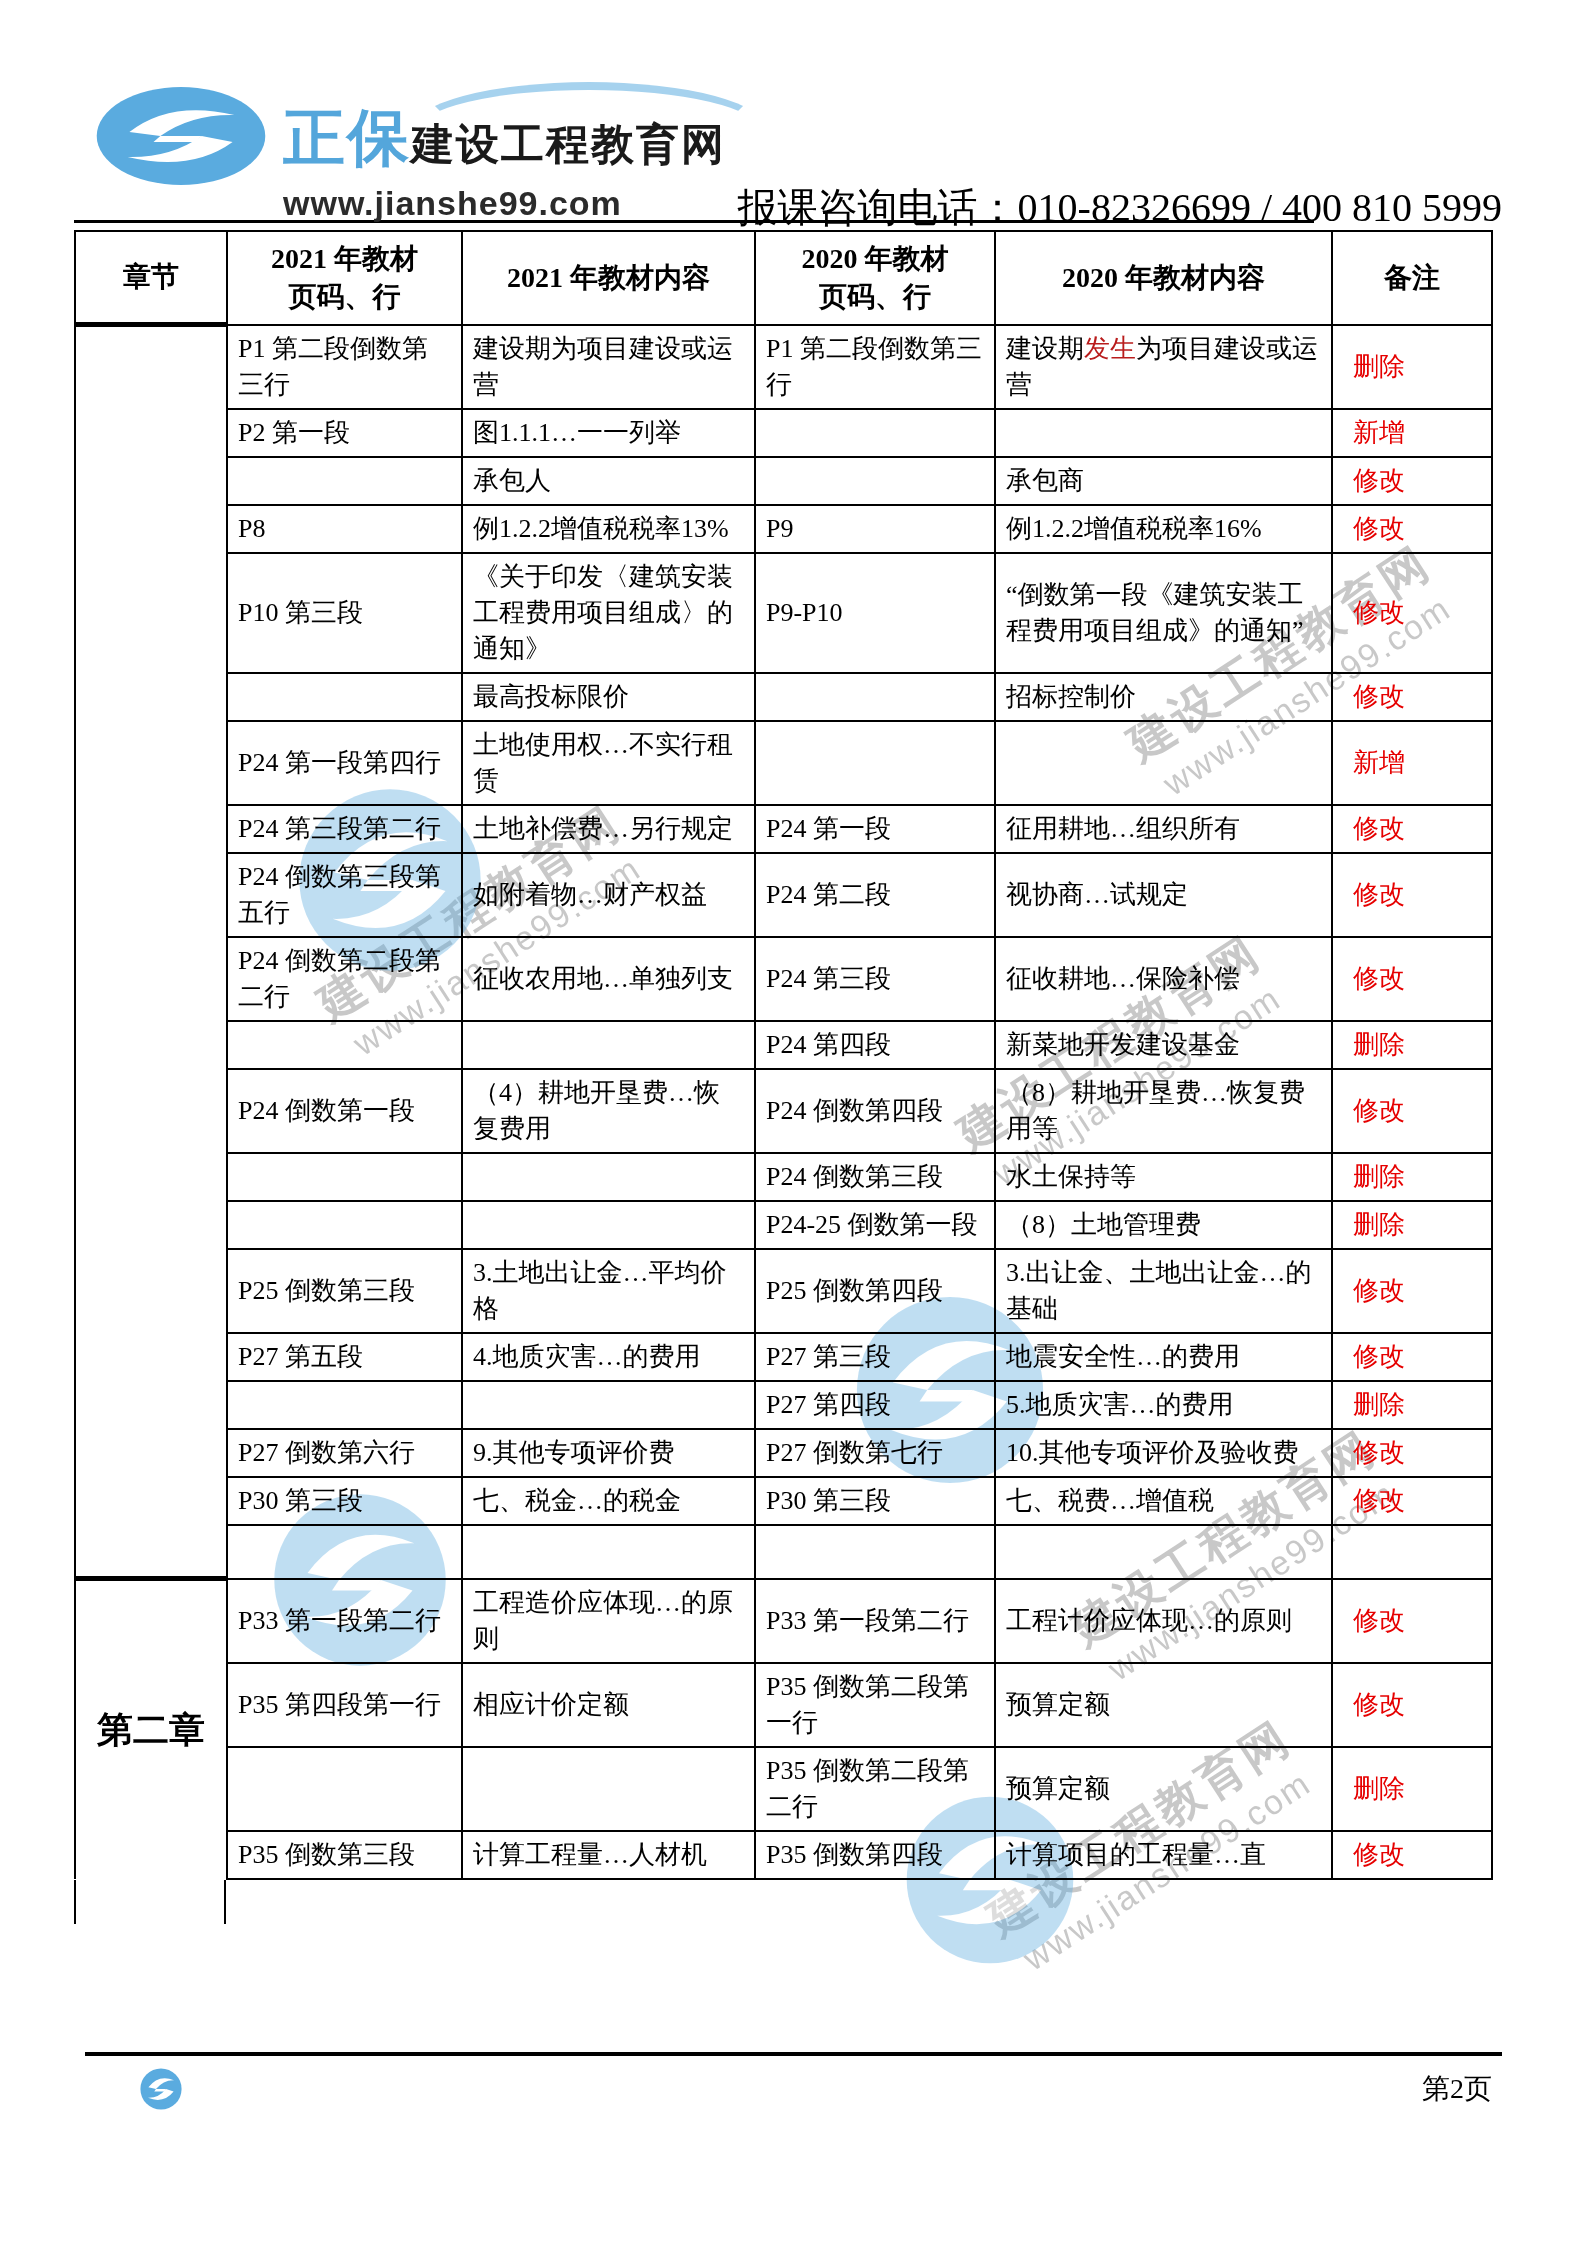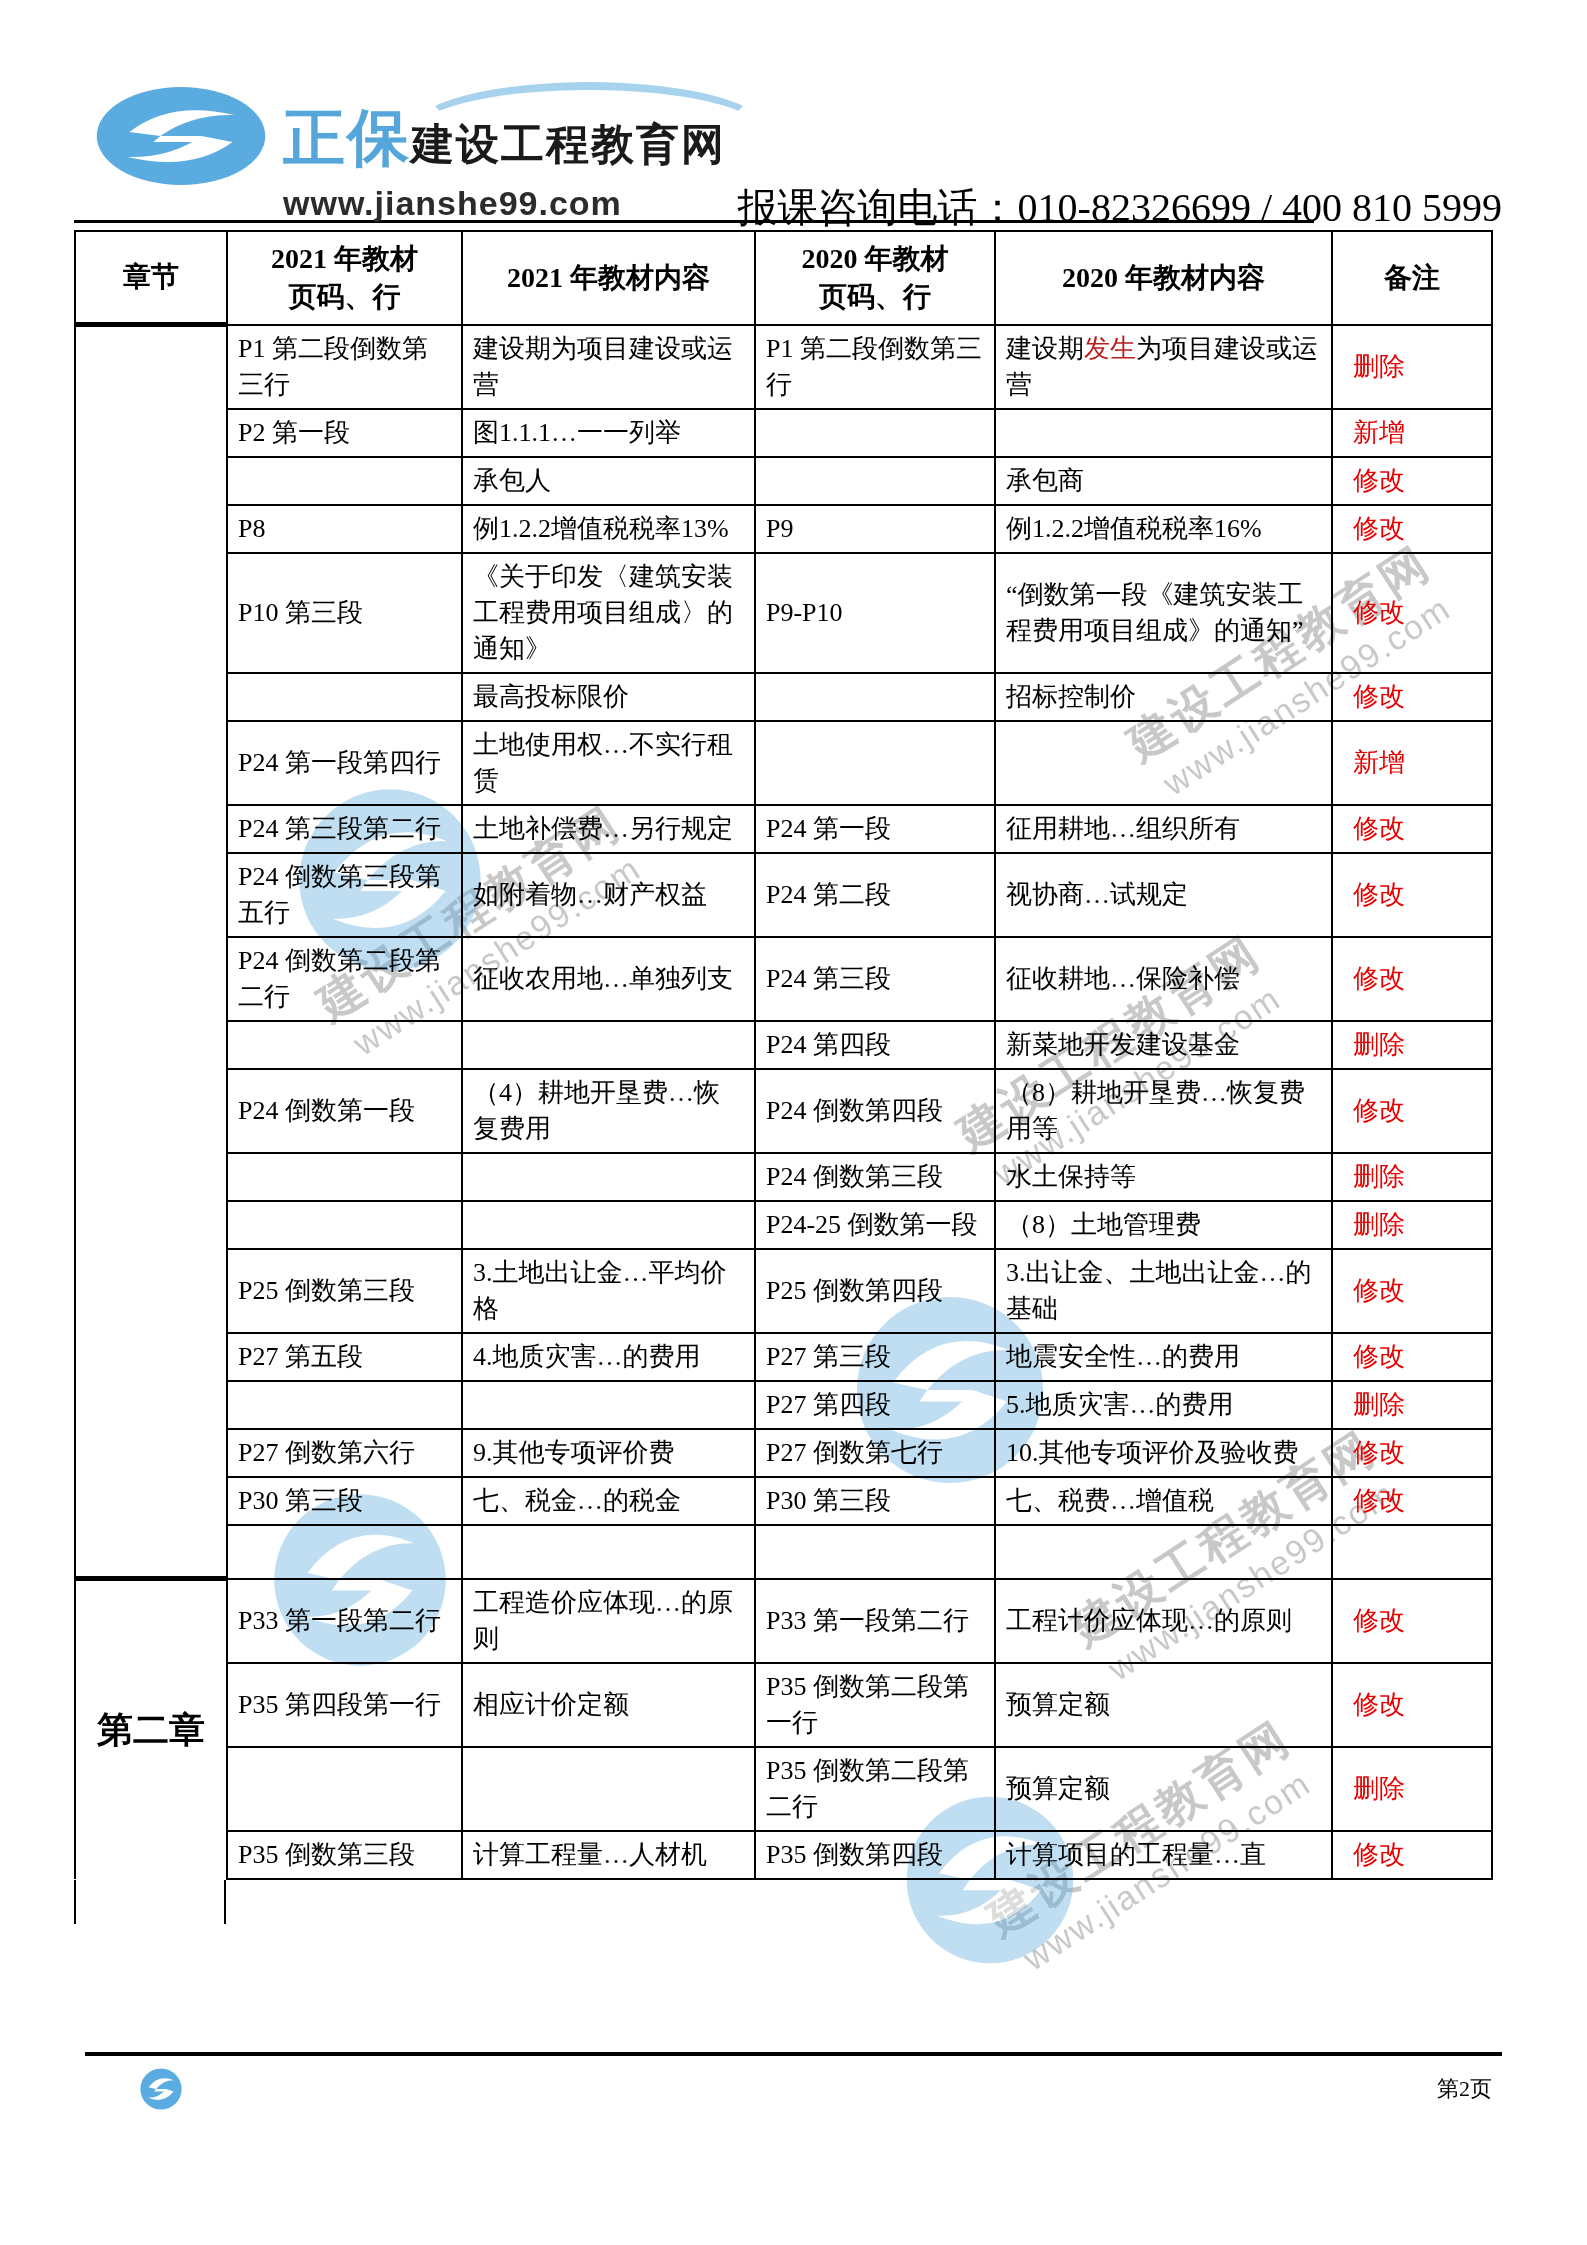--- a/index.html
+++ b/index.html
@@ -44,21 +44,21 @@
     color:rgba(125,125,125,0.42);white-space:nowrap;}
   .wm-text .l1{font-size:46px;font-weight:bold;letter-spacing:4px;display:block;}
   .wm-text .l2{font-size:34px;letter-spacing:2px;display:block;font-family:"Liberation Sans",sans-serif;}
   .wm-circle{position:absolute;opacity:0.38;transform:translate(-50%,-50%);}
   
   .footer-rule{position:absolute;left:85px;top:2052px;width:1417px;border-top:4px solid #000;z-index:2;}
   .footer{position:absolute;left:85px;top:2068px;width:1417px;display:flex;align-items:center;z-index:2;}
   .footer .flogo{width:42px;height:42px;margin-left:55px;flex:0 0 auto;}
   .footer .ftext{margin-left:12px;font-size:28px;font-weight:bold;color:#3c37ae;white-space:nowrap;}
   .footer .furl{font-family:"DejaVu Sans Mono",monospace;font-size:24px;font-weight:bold;color:#3c37ae;}
-  .footer .fpage{margin-left:auto;margin-right:10px;font-size:22px;color:#000;font-weight:normal;}
+  .footer .fpage{margin-left:auto;margin-right:10px;font-size:28px;color:#000;font-weight:normal;}
 </style>
 </head>
 <body>
 
 <svg width="0" height="0" style="position:absolute">
   <defs>
     <g id="zlogo">
       <ellipse cx="50" cy="50" rx="49" ry="49" fill="#5aabdf"></ellipse>
       <path d="M20 46 Q44 14 81 29 Q56 28 38 50 Z" fill="#ffffff"></path>
       <path d="M80 56 Q56 86 19 71 Q44 72 62 50 Z" fill="#ffffff"></path>

